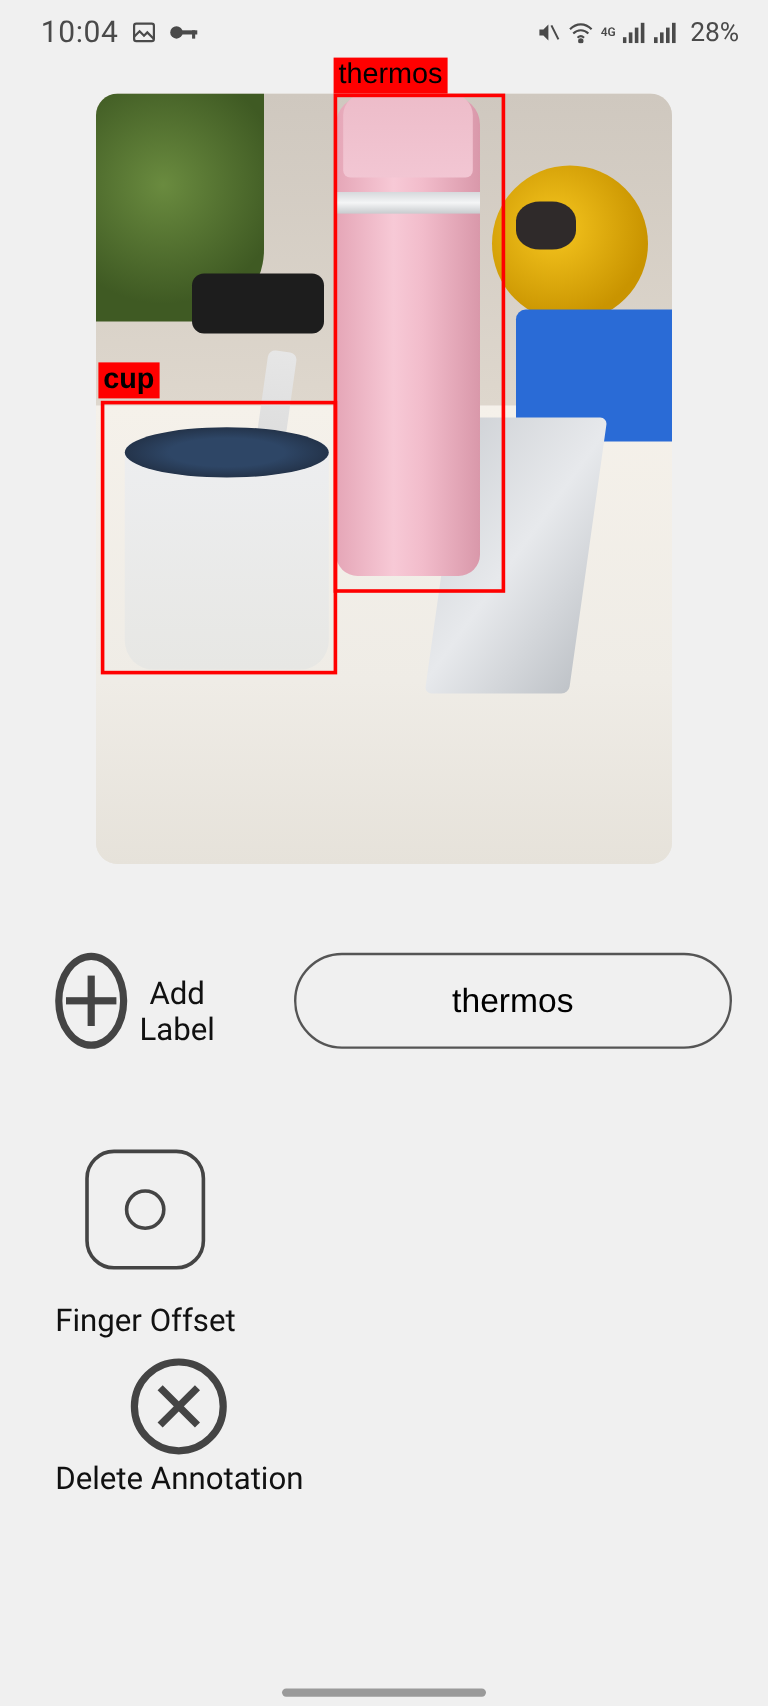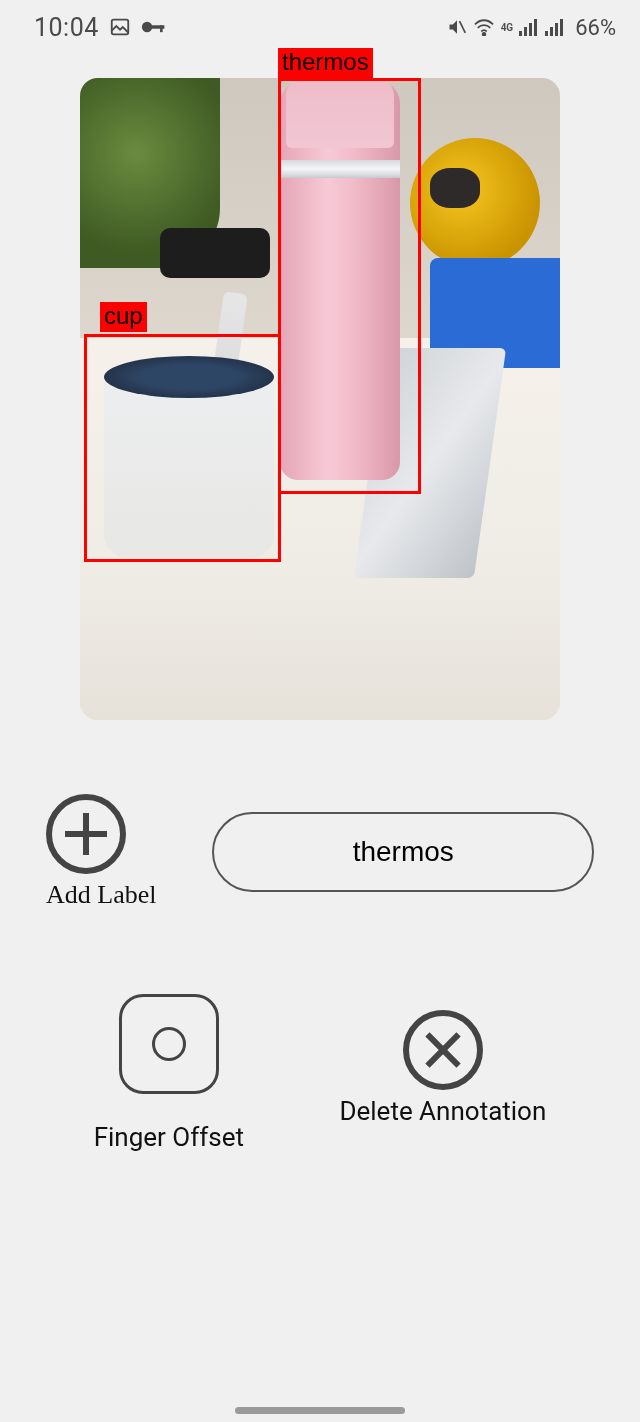--- a/index.html
+++ b/index.html
@@ -28,28 +28,28 @@
   .cup-body{position:absolute;left:14px;top:36px;width:170px;height:190px;background:linear-gradient(#edeef0,#e7e7e4);border-radius:10px 10px 24px 24px;}
   .cup-rim{position:absolute;left:14px;top:24px;width:170px;height:42px;border-radius:50%;background:radial-gradient(ellipse at center,#2e4666 40%,#24344b 70%);} 
   .spoon{position:absolute;left:120px;top:-40px;width:24px;height:200px;background:linear-gradient(#e6e6e6,#cfcfcf);transform:rotate(8deg);border-radius:6px;}
   .blackbox{position:absolute;left:80px;top:150px;width:110px;height:50px;background:#1d1d1d;border-radius:10px;}
 
   .bbox { position:absolute; border:3px solid #f00; }
   .blabel { position:absolute; background:#ff0000; color:#000; font-size:24px; padding:0 4px 2px; line-height:28px; font-family: sans-serif; }
 
   .controls { padding: 74px 46px 0; }
   .row1 { display:flex; align-items:center; gap:56px; }
-  .add-label { display:flex; flex-direction:column; align-items:flex-start;font-family:Liberation Serif, serif; }
+  .add-label { display:flex; flex-direction:row; align-items:flex-end; }
   .circle-btn { width:80px; height:80px; border:6px solid #444; border-radius:50%; display:flex; align-items:center; justify-content:center; background:transparent; }
   .plus-h{position:absolute;width:42px;height:6px;background:#444;}
   .plus-v{position:absolute;width:6px;height:42px;background:#444;}
   .ctl-text { font-size:26px; color:#111; margin-top:6px; text-align:center; }
   .label-input { flex:1; height:80px; border:2px solid #555; border-radius:40px; background:transparent; font-size:28px; text-align:center; color:#000; outline:none; }
 
-  .row2 { display:flex; justify-content:space-around; margin-top:84px; align-items:flex-start; }
+  .row2 { display:flex; justify-content:space-around; margin-top:84px; align-items:flex-start;flex-direction:column; }
   .square-btn { width:100px; height:100px; border:3px solid #444; border-radius:24px; display:flex; align-items:center; justify-content:center; position:relative; }
   .small-circle{width:34px;height:34px;border:3px solid #444;border-radius:50%;}
   .col { display:flex; flex-direction:column; align-items:center; }
   .x-line1{position:absolute;width:44px;height:6px;background:#444;transform:rotate(45deg);}
   .x-line2{position:absolute;width:44px;height:6px;background:#444;transform:rotate(-45deg);}
 
   .row3 { display:flex; justify-content:space-between; margin-top:118px; padding:0 20px; }
   .chev{width:24px;height:24px;border-left:6px solid #444;border-bottom:6px solid #444;}
   .chev.left{transform:rotate(45deg);margin-left:8px;}
   .chev.right{transform:rotate(-135deg);margin-right:8px;}
@@ -101,21 +101,21 @@
         </svg>
     </span>
     <span class="ico">
       <svg width="20" height="18" viewBox="0 0 20 18" fill="#4a4a4a">
           <rect x="0" y="13" width="3" height="5"></rect>
           <rect x="5" y="9" width="3" height="9"></rect>
           <rect x="10" y="5" width="3" height="13"></rect>
           <rect x="15" y="1" width="3" height="17"></rect>
         </svg>
     </span>
-    <span style="margin-left:4px;">66%</span>
+    <span style="margin-left:4px;">28%</span>
   </div>
 </div>
 
 <div class="image-area">
   <div class="photo">
     <div class="bg-wall"></div>
       <div class="bg-table"></div>
     <div class="plant"></div>
       <div class="blackbox"></div>
     <div class="plush"></div>
@@ -125,21 +125,21 @@
     <div class="cup-shape">
         <div class="spoon"></div>
         <div class="cup-body"></div>
         <div class="cup-rim"></div>
       </div>
   </div>
   <div id="bboxes">
       <div class="bbox" style="left: 198px; top: 0px; width: 143px; height: 416px;"></div>
       <div class="blabel" style="left: 198px; top: -30px;">thermos</div>
       <div class="bbox" style="left: 4px; top: 256px; width: 197px; height: 228px;"></div>
-      <div class="blabel" style="left: 20px; top: 224px;">cup</div>
+      <div class="blabel" style="left: 2px; top: 224px; font-weight: bold;">cup</div>
     </div>
 </div>
 
 <div class="controls">
 
   <div class="row1">
     <div class="add-label">
       <div class="circle-btn" style="position:relative;">
         <span class="plus-h"></span>
         <span class="plus-v"></span>

